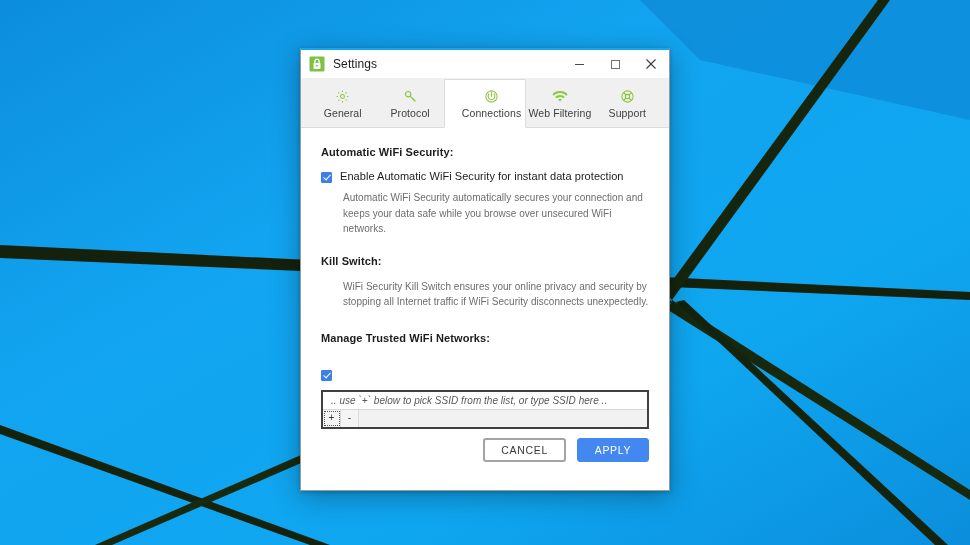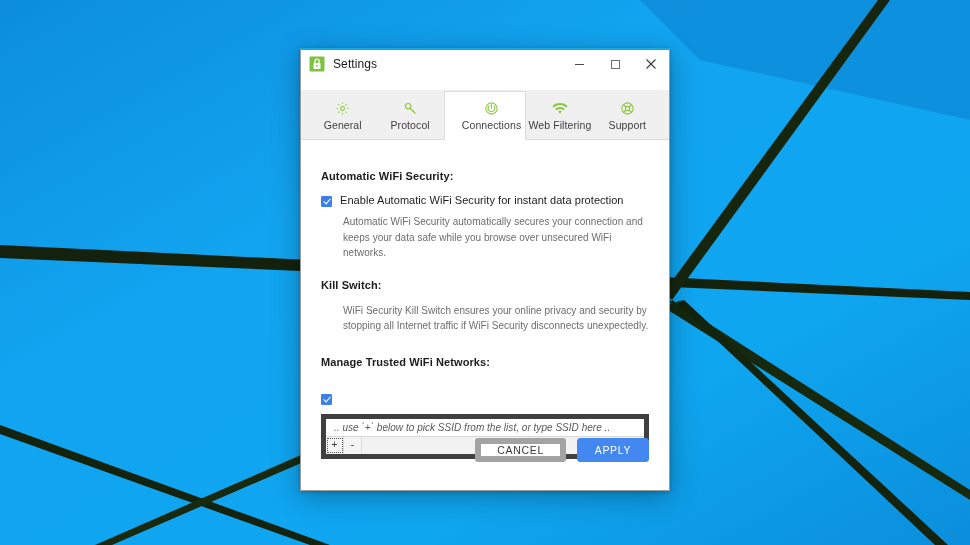--- a/index.html
+++ b/index.html
@@ -31,21 +31,20 @@
     left: 300px;
     top: 48px;
     width: 370px;
     height: 443px;
     background: #ffffff;
     border: 1px solid #9a9a9a;
     border-top: 2px solid #14a8e8;
     box-shadow: 0 6px 26px rgba(0,0,0,0.30), 0 1px 4px rgba(0,0,0,0.22);
     display: flex;
     flex-direction: column;
-    gap: 12px;
   }
 
   
   .titlebar {
     height: 28px;
     min-height: 28px;
     background: #ffffff;
     display: flex;
     align-items: center;
     position: relative;
@@ -167,21 +166,21 @@
     color: #6d6d6d;
     line-height: 1.55;
     margin: 7px 0 0 22px;
     max-width: 310px;
     letter-spacing: 0.03px;
   }
 
   
   .ssid-box {
     margin-top: 9px;
-    border: 5px solid #404040;
+    border: 2px solid #404040;
     background: #ffffff;
   }
   .ssid-input {
     height: 18px;
     display: flex;
     align-items: center;
     padding-left: 8px;
     border-bottom: 1px solid #d8d8d8;
     background: #ffffff;
     cursor: text;
@@ -235,21 +234,21 @@
     font-family: "Liberation Sans", sans-serif;
     letter-spacing: 0.7px;
     border-radius: 3px;
     cursor: pointer;
     display: flex;
     align-items: center;
     justify-content: center;
   }
   .btn-cancel {
     background: #ffffff;
-    border: 6px solid #a3a3a3;
+    border: 2px solid #a3a3a3;
     color: #3a3a3a;
   }
   .btn-apply {
     background: #4387f0;
     border: 1px solid #4387f0;
     color: #ffffff;
   }
 </style>
 </head>
 <body>

